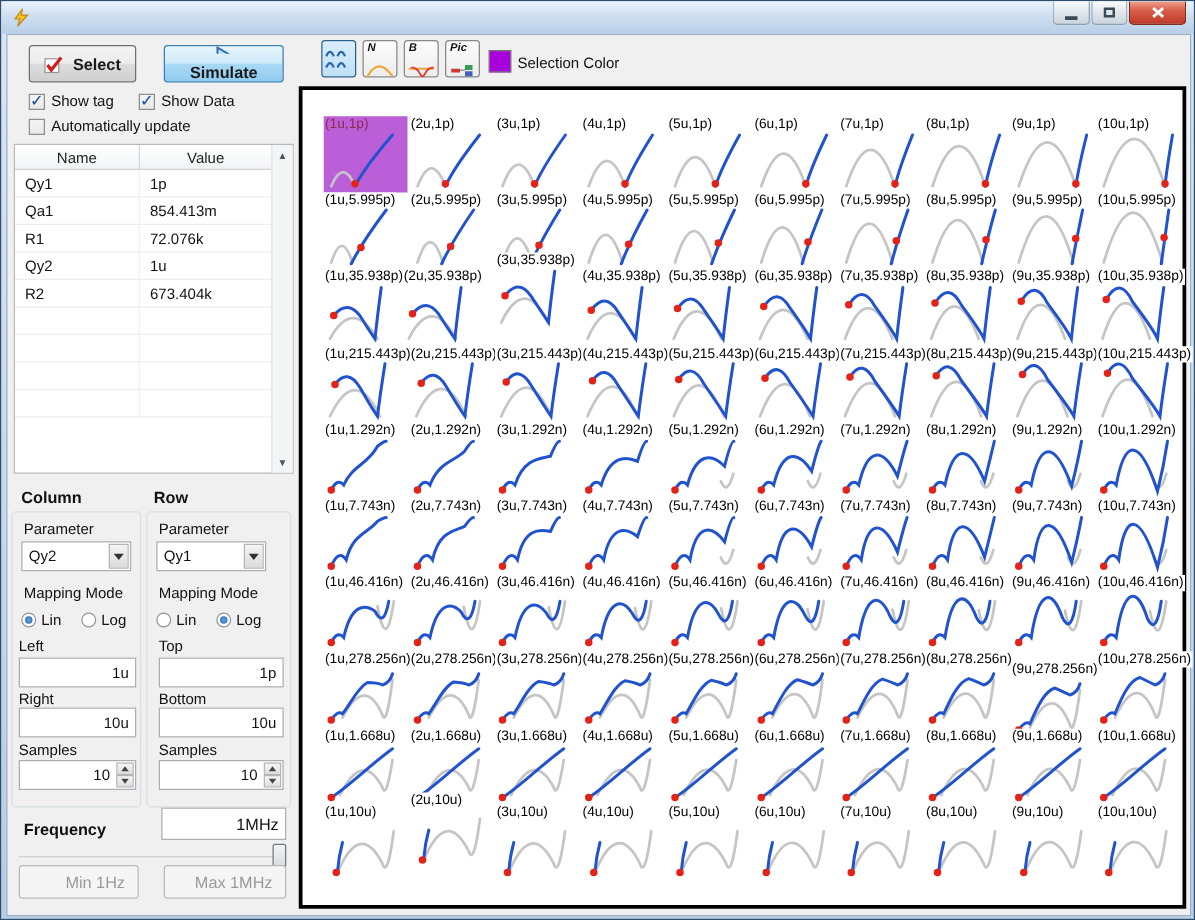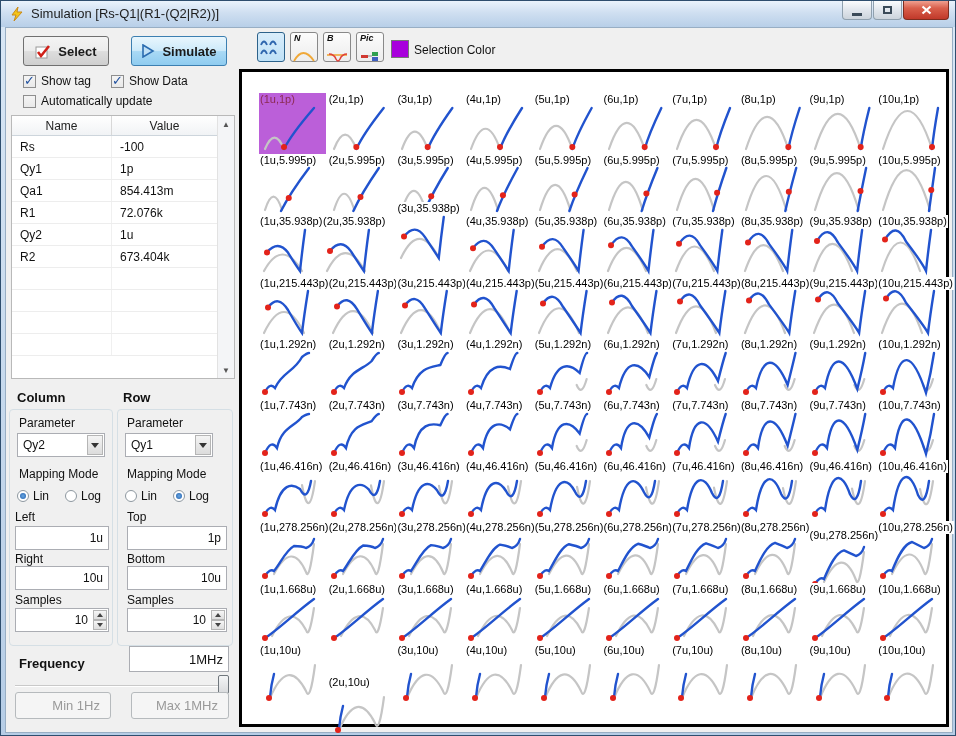--- a/index.html
+++ b/index.html
@@ -10,21 +10,21 @@
   .title-text{position:absolute;left:30px;top:5px;font-size:13px;color:#1c1c1c;}
   .winbtn{position:absolute;top:0;height:19px;border:1px solid #8fa0ae;border-top:none;border-radius:0 0 4px 4px;background:linear-gradient(#fbfcfd,#e3e8ee 45%,#ccd4dc);display:flex;align-items:center;justify-content:center;}
   .winbtn.min{right:83px;width:30px;}
   .winbtn.max{right:53px;width:29px;}
   .winbtn.close{right:6px;width:46px;background:linear-gradient(#f0a090,#d95f4b 40%,#c0392a);border-color:#7e2d1f;}
   .min-glyph{width:10px;height:3px;background:#3a4a58;margin-top:8px;}
   .max-glyph{width:9px;height:8px;border:2px solid #3a4a58;background:transparent;}
   .client{position:absolute;left:4px;top:26px;width:948px;height:706px;background:#f0f0f0;border:1px solid #98aec4;}
   
   .btn{position:absolute;display:flex;align-items:center;justify-content:center;gap:7px;font-size:13px;font-weight:bold;color:#1a1a1a;border:1px solid #707070;border-radius:3px;background:linear-gradient(#f4f4f4,#ececec 48%,#dddddd 52%,#cfcfcf);cursor:pointer;}
-  .btn.simulate{background:linear-gradient(#e9f6fd,#cdeafa 48%,#a9d9f5 52%,#8fccf0);border-color:#3c7fb1;}
+  .btn.simulate{background:linear-gradient(#e9f6fd,#cdeafa 48%,#a9d9f5 52%,#8fccf0);border-color:#3c7fb1;flex-direction:column;}
   .icon-btn{position:absolute;top:31px;width:28px;height:30px;border:1px solid #898989;border-radius:3px;background:linear-gradient(#fcfcfc,#ededed);cursor:pointer;}
   .icon-btn.active{background:linear-gradient(#d9edfb,#bfe1f7);border-color:#2c628b;}
   .icon-lbl{position:absolute;left:3px;top:0px;font-size:9px;font-style:italic;font-weight:bold;color:#111;}
   .swatch{position:absolute;left:390px;top:39px;width:18px;height:18px;border:1px solid #777;}
   .swatch-label{position:absolute;left:413px;top:42px;font-size:12px;color:#111;}
   
   .check{position:absolute;display:flex;align-items:center;gap:5px;font-size:12px;color:#111;cursor:pointer;}
   .cbox{width:13px;height:13px;border:1px solid #8e8e8e;background:linear-gradient(#f4f4f4,#e9e9e9);position:relative;flex:none;}
   .cbox.checked::after{content:"✓";position:absolute;left:0px;top:-3px;font-size:13px;font-weight:bold;color:#20509e;}
   .radio{display:flex;align-items:center;gap:4px;font-size:12px;color:#111;cursor:pointer;position:absolute;}
@@ -68,21 +68,20 @@
   .cell.selected .cl{background:transparent;color:var(--sel-label,#8b2a52);}
 </style>
 </head>
 <body>
 
 <div class="window">
   <div class="titlebar">
     <svg class="title-icon" viewBox="0 0 16 16">
         <polygon points="9,1 3,9 7,9 5,15 13,6 8,6" fill="#f5c518" stroke="#c8891a" stroke-width="1"></polygon>
       </svg>
-    <span class="title-text">Simulation [Rs-Q1|(R1-(Q2|R2))]</span>
     <div class="winbtn min">
         <div class="min-glyph"></div>
       </div>
     <div class="winbtn max">
         <div class="max-glyph"></div>
       </div>
     <div class="winbtn close">
         <svg width="11" height="10">
           <path d="M1.5 1.5 L9.5 8.5 M9.5 1.5 L1.5 8.5" stroke="#fff" stroke-width="2.2"></path>
         </svg>
@@ -149,24 +148,20 @@
   </div>
 
   <div class="ptable">
     <div class="tcols">
       <div class="thead">
         <div class="th-name">Name</div>
         <div class="th-value">Value</div>
       </div>
       <div id="tbody">
           <div class="trow">
-            <div class="c1">Rs</div>
-            <div class="c2">-100</div>
-          </div>
-          <div class="trow">
             <div class="c1">Qy1</div>
             <div class="c2">1p</div>
           </div>
           <div class="trow">
             <div class="c1">Qa1</div>
             <div class="c2">854.413m</div>
           </div>
           <div class="trow">
             <div class="c1">R1</div>
             <div class="c2">72.076k</div>
@@ -979,21 +974,21 @@
           </svg>
         </div>
         <div class="cell" style="left: 17px; top: 571.8px; z-index: 1;">
           <span class="cl">(1u,10u)</span>
           <svg width="66" height="46" viewBox="0 0 60 46">
             <path d="M 8 41 Q 26 -1 44 34 Q 48 46 53 8" fill="none" stroke="#C5C5C5" stroke-width="2.2" stroke-linecap="round"></path>
             <path d="M 8 40 Q 9 28 12 17" fill="none" stroke="#2153CE" stroke-width="2.4" stroke-linecap="round"></path>
             <circle cx="7" cy="41" r="3" fill="#E3231A"></circle>
           </svg>
         </div>
-        <div class="cell" style="left: 85.7px; top: 604px; z-index: 2;">
+        <div class="cell" style="left: 85.7px; top: 562px; z-index: 2;">
           <span class="cl">(2u,10u)</span>
           <svg width="66" height="46" viewBox="0 0 60 46">
             <path d="M 8 41 Q 26 -1.3333333333333333 44 34 Q 48 46 53 8" fill="none" stroke="#C5C5C5" stroke-width="2.2" stroke-linecap="round"></path>
             <path d="M 8 40 Q 9 28 12 17" fill="none" stroke="#2153CE" stroke-width="2.4" stroke-linecap="round"></path>
             <circle cx="7" cy="41" r="3" fill="#E3231A"></circle>
           </svg>
         </div>
         <div class="cell" style="left: 154.4px; top: 571.8px; z-index: 3;">
           <span class="cl">(3u,10u)</span>
           <svg width="66" height="46" viewBox="0 0 60 46">

